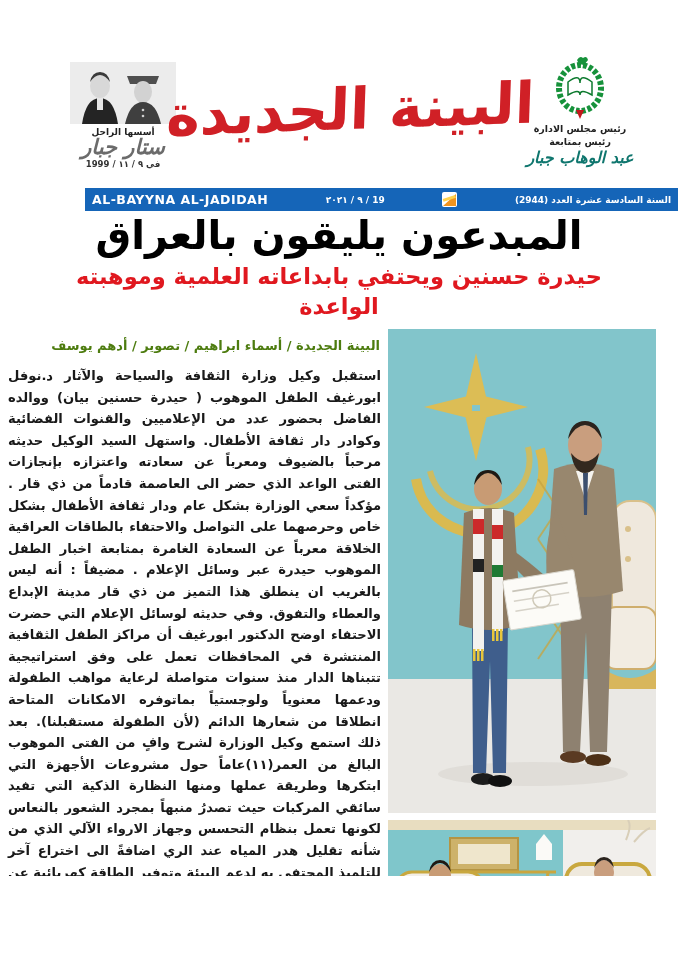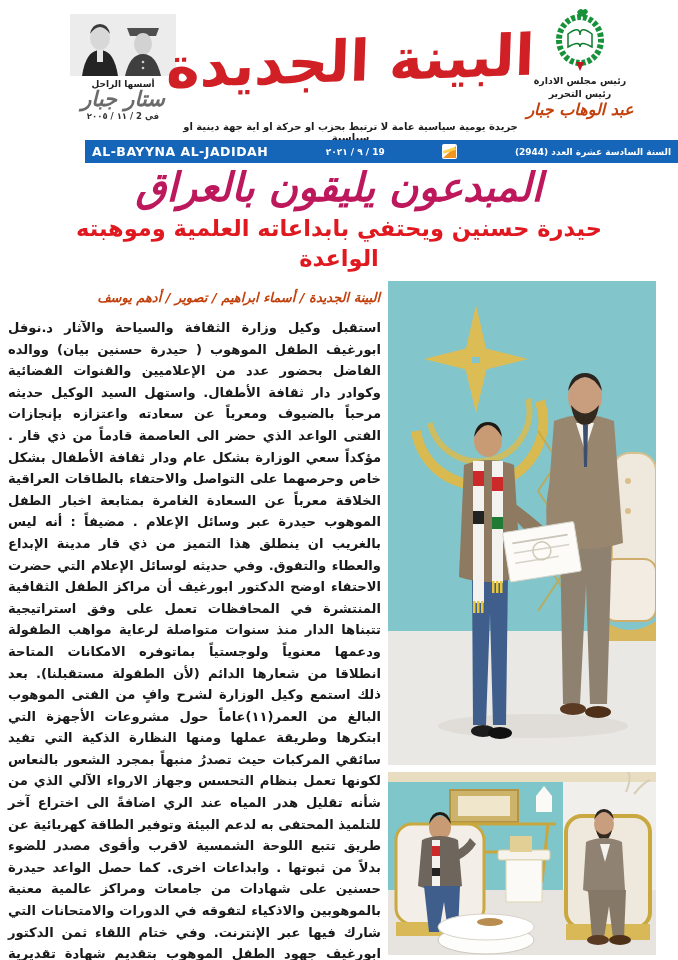--- a/index.html
+++ b/index.html
@@ -1,19 +1,19 @@
 <!DOCTYPE html>
 <html lang="ar"><head>
 <meta charset="utf-8">
 <style>
   * { margin:0; padding:0; box-sizing:border-box; }
   html,body { width:678px; height:960px; background:#fff; }
   .page {
-    position:relative; width:678px; height:960px; background:#fff;
-    font-family:"DejaVu Sans", sans-serif; overflow:hidden;
+    position:relative; width:678px; height:828px; background:#fff;
+    font-family:"DejaVu Sans", sans-serif; overflow:hidden;margin-top:48px;
   }
   
   .founder-box { position:absolute; left:62px; top:14px; width:122px; text-align:center; }
   .founder-box svg { display:block; margin:0 auto; }
   .founder-caption { font-size:9px; font-weight:bold; color:#222; margin-top:3px; }
   .founder-signature { font-size:21px; font-weight:bold; font-style:italic; color:#6b6b6b; line-height:20px; }
   .founder-date { font-size:8.5px; font-weight:bold; color:#333; margin-top:2px; }
 
   .paper-title {
     position:absolute; left:178px; top:2px; width:345px; height:118px;
@@ -21,44 +21,44 @@
     color:#d02026; font-size:57px; font-weight:bold; direction:rtl;
     transform:rotate(-2deg) skewX(-4deg); letter-spacing:-2px; white-space:nowrap;
   }
   .paper-tagline {
     position:absolute; left:178px; top:121px; width:345px; text-align:center;
     font-size:10px; font-weight:bold; color:#1c1c1c; direction:rtl;
   }
   .brand-box { position:absolute; right:22px; top:6px; width:152px; text-align:center; }
   .brand-box svg { display:block; margin:0 auto; }
   .chairman-line { font-size:9.5px; font-weight:bold; color:#222; line-height:13px; }
-  .chairman-signature { font-size:16px; font-weight:bold; font-style:italic; color:#c2410c; line-height:20px; }
+  .chairman-signature { font-size:16px; font-weight:bold; font-style:italic; color:#0f766e; line-height:20px; }
 
   
   .info-bar {
     position:absolute; left:85px; right:0; top:140px; height:23px;
     background:#1565b8; color:#fff; display:flex; direction:rtl;
     align-items:center; justify-content:space-between; padding:0 7px; gap:6px;
   }
   .info-bar .seg { font-size:9px; font-weight:bold; white-space:nowrap; }
   .info-bar .latin { direction:ltr; font-size:12.5px; letter-spacing:.5px; }
   .bar-icon { width:15px; height:15px; flex:0 0 auto; }
 
   
   .headline {
     position:absolute; left:58px; top:164px; width:562px; text-align:center;
-    direction:rtl; font-size:40px; font-weight:bold; color:#be185d; white-space:nowrap;font-style:italic;
+    direction:rtl; font-size:40px; font-weight:bold; color:#000000; white-space:nowrap;
   }
   .subhead {
     position:absolute; left:42px; top:213px; width:594px; text-align:center;
     direction:rtl; color:#e0181f; font-size:22.5px; font-weight:bold; line-height:30px;
   }
   .byline {
     position:absolute; left:95px; top:290px; width:285px; direction:rtl;
-    text-align:right; font-size:13px; font-weight:bold; color:#c2410c; white-space:nowrap;font-style:italic;
+    text-align:right; font-size:13px; font-weight:bold; color:#4d7c0f; white-space:nowrap;
   }
   .body-text {
     position:absolute; left:8px; top:317px; width:373px; direction:rtl;
     text-align:justify; font-size:13.1px; font-weight:bold; color:#191919;
     line-height:21.6px;
   }
   
   .photo-main { position:absolute; left:388px; top:281px; width:268px; height:484px; }
   .photo-secondary { position:absolute; left:388px; top:772px; width:268px; height:183px; }
   .photo-main svg, .photo-secondary svg { display:block; width:100%; height:100%; }
@@ -80,35 +80,34 @@
       <g>
         <path d="M57 14 h32 l-3 8 h-26 z" fill="#4f4f4f"></path>
         <ellipse cx="73" cy="30" rx="9" ry="11" fill="#d2d2d2"></ellipse>
         <path d="M55 62 q5 -22 18 -22 q13 0 18 22z" fill="#3f3f3f"></path>
         <circle cx="73" cy="48" r="1.3" fill="#cfcfcf"></circle>
         <circle cx="73" cy="54" r="1.3" fill="#cfcfcf"></circle>
       </g>
     </svg>
     <div class="founder-caption">أسسها الراحل</div>
     <div class="founder-signature">ستار جبار</div>
-    <div class="founder-date">في 2 / ١١ / ٢٠٠٥</div>
+    <div class="founder-date">في ٩ / ١١ / 1999</div>
   </div>
 
   <div class="paper-title">البينة الجديدة</div>
-  <div class="paper-tagline">جريدة يومية سياسية عامة  لا ترتبط بحزب او حركة او اية جهة دينية او سياسية</div>
 
   <div class="brand-box">
     <svg width="58" height="68" viewBox="0 0 58 68">
       <path d="M8 34 a21 23 0 1 0 42 0 a21 23 0 1 0 -42 0" fill="none" stroke="#17923b" stroke-width="6" stroke-dasharray="4 2"></path>
       <path d="M26 6 q3 -5 6 -2 q4 -3 5 2 l-4 5 -5 -1 z" fill="#17923b"></path>
       <path d="M17 28 q12 -9 12 1 q0 -10 12 -1 v13 q-12 -7 -12 0 q0 -7 -12 0 z" fill="#ffffff" stroke="#0d7a2e" stroke-width="1.5"></path>
       <path d="M25 56 l4 9 4 -9 z" fill="#c4161c"></path>
     </svg>
     <div class="chairman-line">رئيس مجلس الادارة</div>
-    <div class="chairman-line">رئيس التحرير</div>
+    <div class="chairman-line">رئيس بمتابعة</div>
     <div class="chairman-signature">عبد الوهاب جبار</div>
   </div>
 
   <div class="info-bar">
     <span class="seg">السنة السادسة عشرة العدد (2944)</span>
     <svg class="bar-icon" viewBox="0 0 15 15">
       <rect width="15" height="15" rx="2" fill="#ffffff"></rect>
       <polygon points="1,14 14,14 14,2" fill="#f0941f"></polygon>
       <rect x="1" y="5" width="13" height="3" fill="#ffd34d" transform="rotate(-18 7 7)"></rect>
     </svg>

